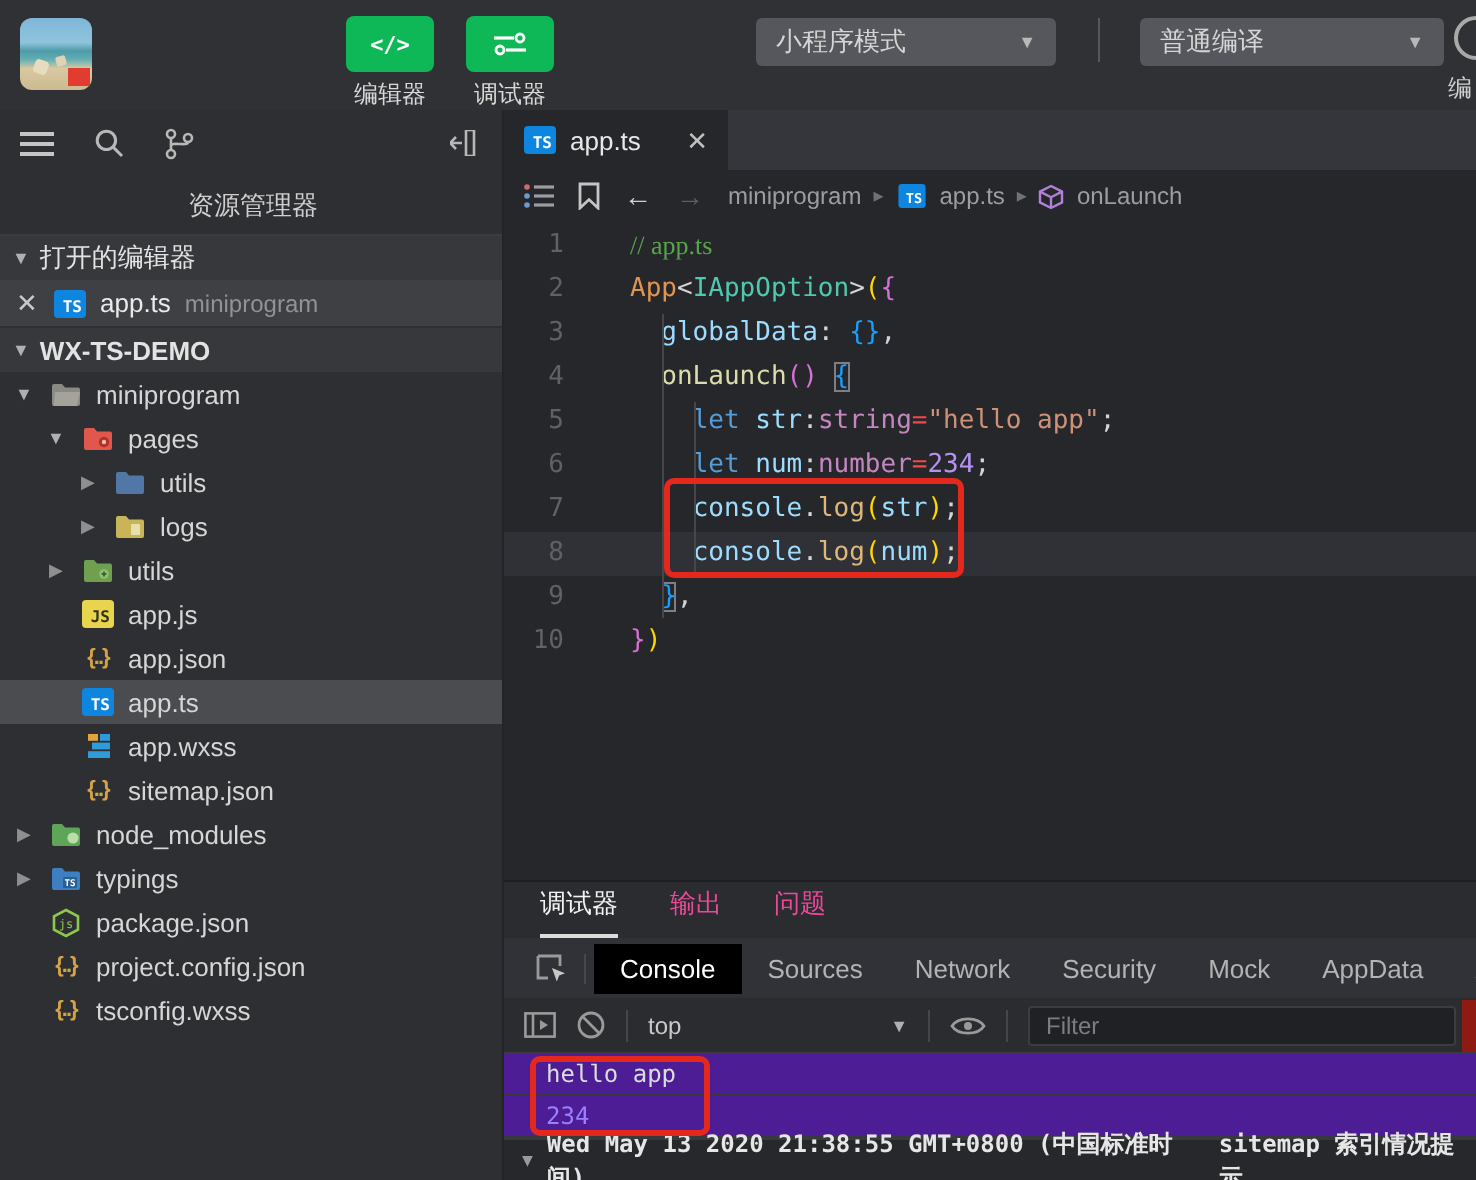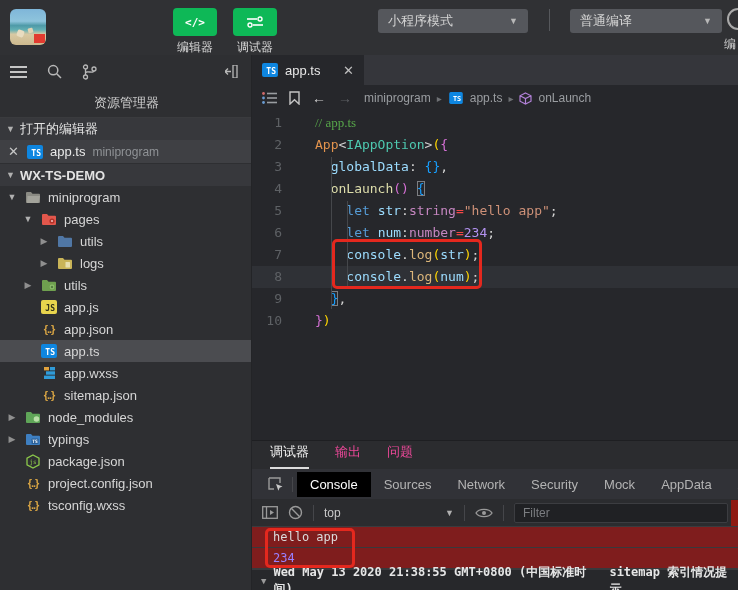--- a/index.html
+++ b/index.html
@@ -82,21 +82,21 @@
   .dtabs .insp { padding:0 8px; border-right:1px solid #46474b; margin-right:4px; display:flex; }
   .dtab { padding:5px 13px; color:#b3b3b3; }
   .dtab.active { background:#000; color:#fff; }
   .ctoolbar { height:28px; flex:none; background:#2b2c2f; border-bottom:1px solid #3a3b3e; display:flex; align-items:center; gap:10px; padding:0 10px; }
   .ctoolbar .isep { width:1px; height:16px; background:#45464a; }
   .ctx { width:130px; display:flex; align-items:center; color:#c9c9c9; font-size:12px; }
   .ctx .caret { margin-left:auto; color:#b0b0b0; font-size:9px; }
   .filter { flex:1; height:20px; background:#202124; border:1px solid #3c3d41; border-radius:2px; color:#ccc;
     font-size:12px; padding:0 8px; outline:none; }
   .filter::placeholder { color:#7b7d81; }
-  .cout { flex:1; background:#7f1d1d; font-family:"DejaVu Sans Mono",monospace; font-size:12px; }
+  .cout { flex:1; background:#4c1d95; font-family:"DejaVu Sans Mono",monospace; font-size:12px; }
   .crow { height:21px; line-height:21px; padding-left:21px; border-bottom:1px solid #38393c; }
   .statusrow { height:22px; flex:none; border-top:1px solid #38393c; background:#27282b; display:flex; align-items:center;
     padding-left:9px; gap:7px; font-family:"DejaVu Sans Mono",monospace; font-size:12px; font-weight:bold; color:#e6e6e6; }
   .statusrow .tri { color:#9a9a9a; font-size:9px; font-weight:normal; }
   .rb-console { left:13px; top:87px; width:90px; height:40px; }
   .redbar { position:absolute; right:0; top:59px; width:7px; height:26px; background:#8f1a12; }
 </style>
 </head>
 <body>
 

